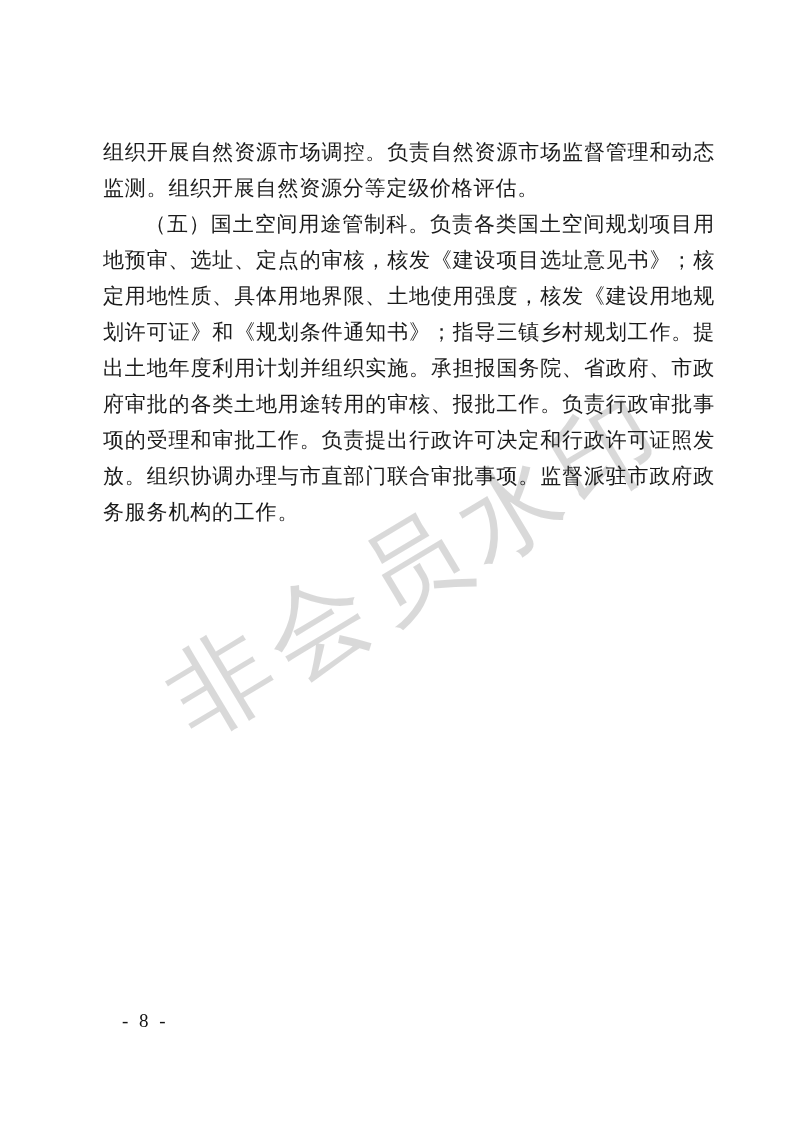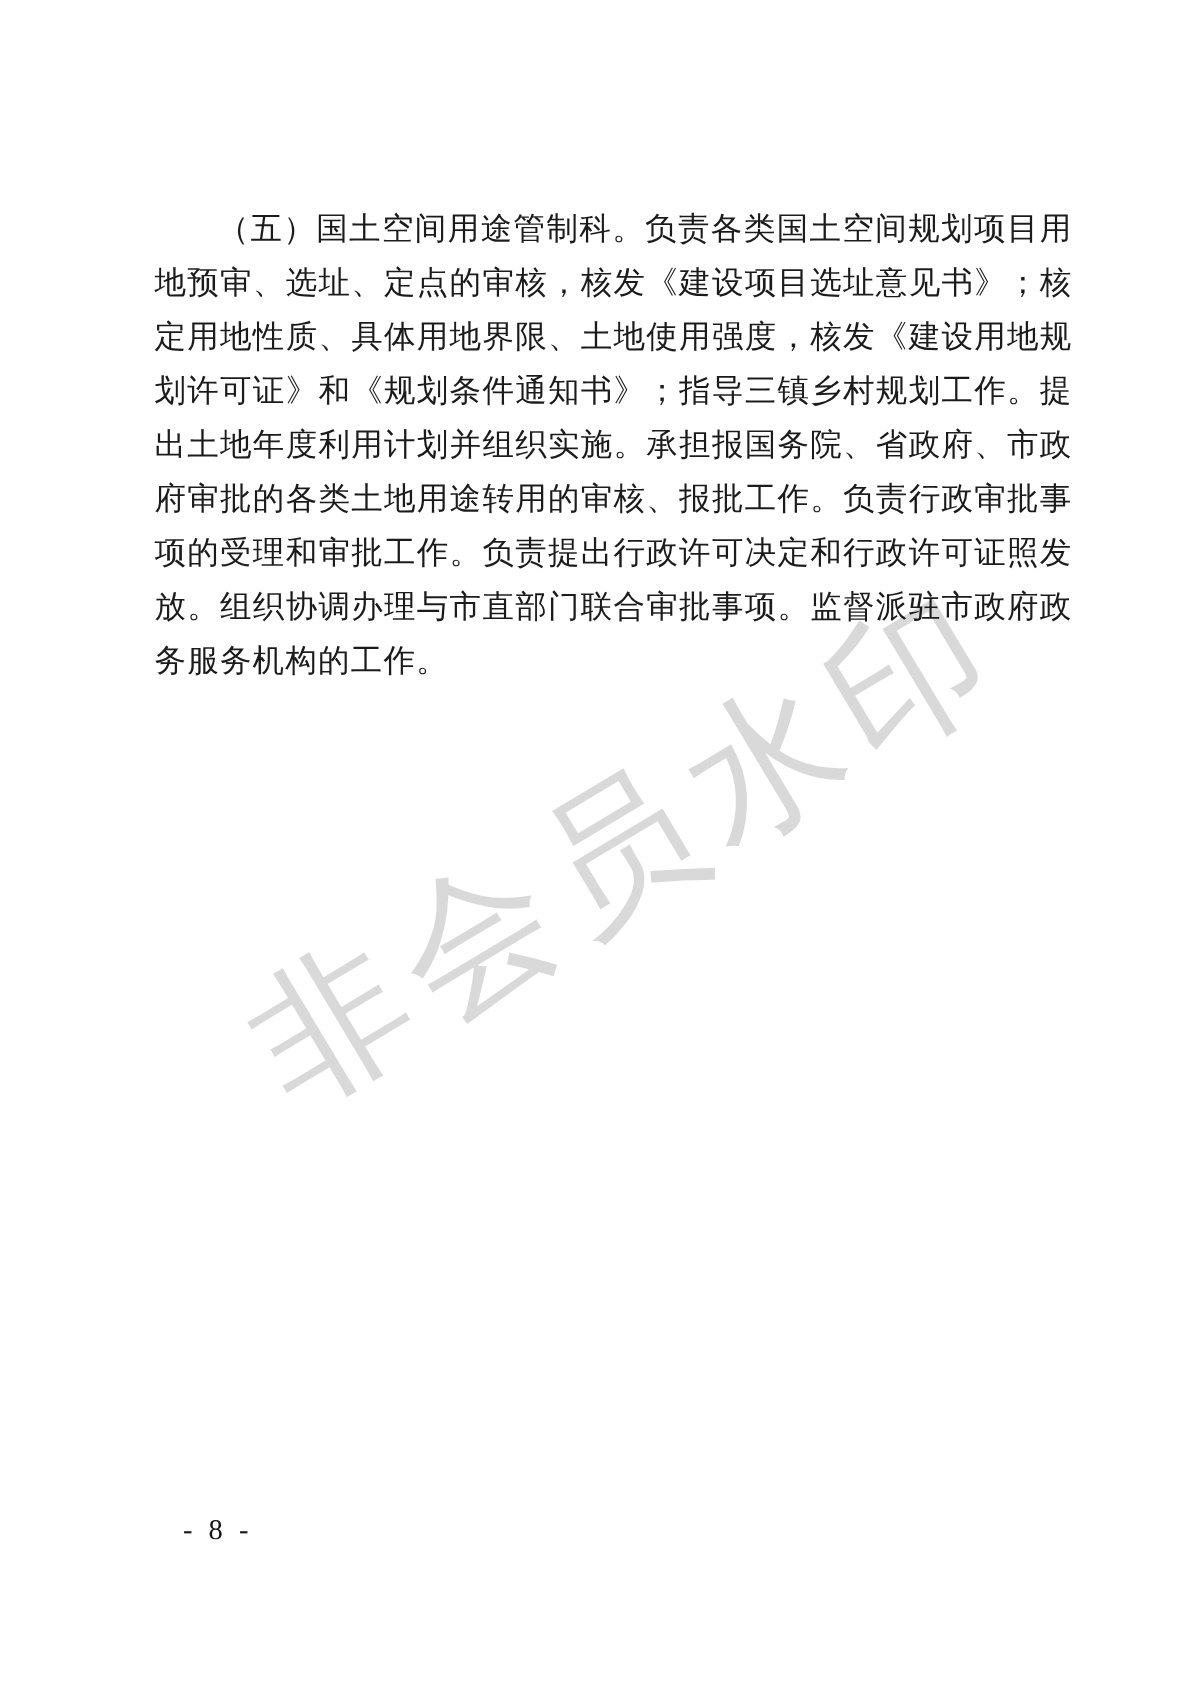--- a/index.html
+++ b/index.html
@@ -60,18 +60,19 @@
   }
 </style>
 </head>
 <body>
 
 <div class="page">
 
   <div class="watermark">非会员水印</div>
 
   <div class="content">
+    <p class="para">组织开展自然资源市场调控。负责自然资源市场监督管理和动态监测。组织开展自然资源分等定级价格评估。</p>
     <p class="para indent">（五）国土空间用途管制科。负责各类国土空间规划项目用地预审、选址、定点的审核，核发《建设项目选址意见书》；核定用地性质、具体用地界限、土地使用强度，核发《建设用地规划许可证》和《规划条件通知书》；指导三镇乡村规划工作。提出土地年度利用计划并组织实施。承担报国务院、省政府、市政府审批的各类土地用途转用的审核、报批工作。负责行政审批事项的受理和审批工作。负责提出行政许可决定和行政许可证照发放。组织协调办理与市直部门联合审批事项。监督派驻市政府政务服务机构的工作。</p>
   </div>
 
   <div class="page-number">- 8 -</div>
 
 </div>
 
 </body></html>

